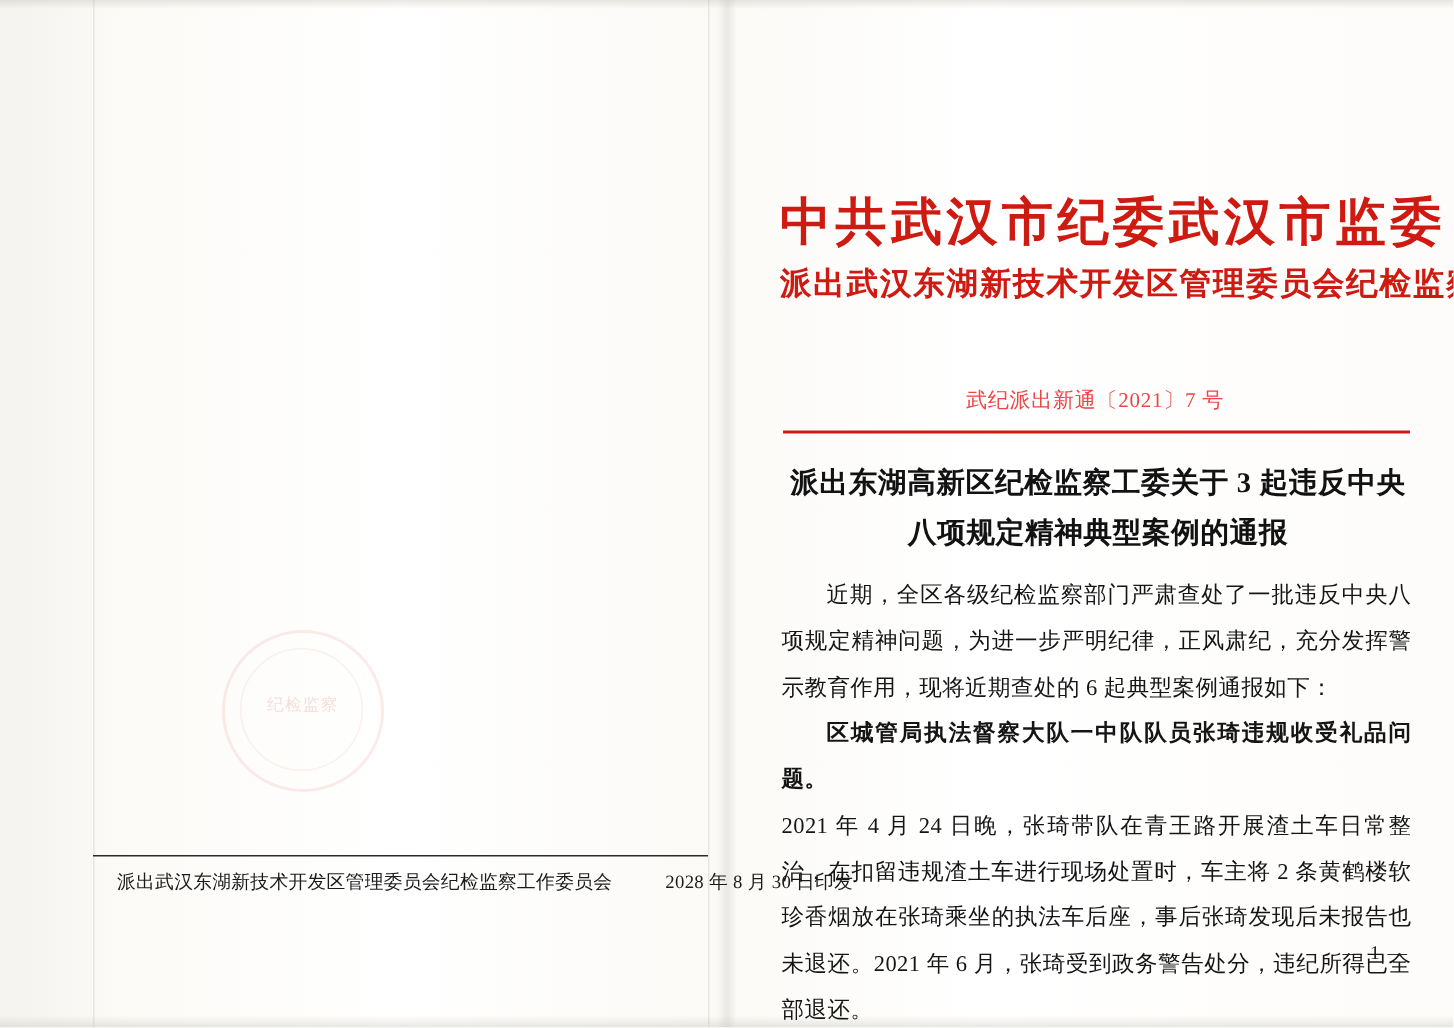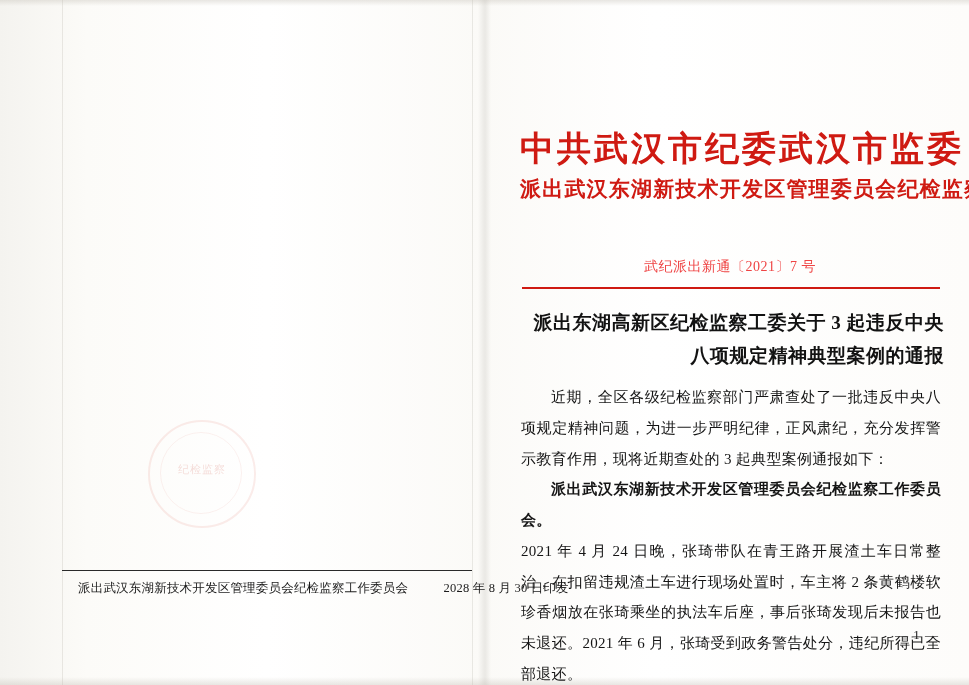--- a/index.html
+++ b/index.html
@@ -109,21 +109,21 @@
     height: 2px;
     background: #cf1a12;
   }
 
   
   .doc-title {
     position: absolute;
     left: 520px;
     top: 306px;
     width: 424px;
-    text-align: right;
+    text-align: center;
     font-weight: bold;
     font-size: 19px;
     line-height: 1.75;
     color: #121212;
     letter-spacing: 0.5px;
   }
 
   
   .body-text {
     position: absolute;
@@ -231,22 +231,22 @@
     <div class="masthead-line1">中共武汉市纪委武汉市监委</div>
     <div class="masthead-line2">派出武汉东湖新技术开发区管理委员会纪检监察工作委员会</div>
   </div>
 
   <div class="doc-number">武纪派出新通〔2021〕7 号</div>
   <div class="red-rule"></div>
 
   <div class="doc-title">派出东湖高新区纪检监察工委关于 3 起违反中央八项规定精神典型案例的通报</div>
 
   <div class="body-text">
-    <p class="indent">近期，全区各级纪检监察部门严肃查处了一批违反中央八项规定精神问题，为进一步严明纪律，正风肃纪，充分发挥警示教育作用，现将近期查处的 3 起典型案例通报如下：</p>
-    <p class="bold-lead">派出武汉东湖新技术开发区管理委员会纪检监察工作委员会。</p>
+    <p class="indent">近期，全区各级纪检监察部门严肃查处了一批违反中央八项规定精神问题，为进一步严明纪律，正风肃纪，充分发挥警示教育作用，现将近期查处的 6 起典型案例通报如下：</p>
+    <p class="bold-lead">区城管局执法督察大队一中队队员张琦违规收受礼品问题。</p>
     <p>2021 年 4 月 24 日晚，张琦带队在青王路开展渣土车日常整治，在扣留违规渣土车进行现场处置时，车主将 2 条黄鹤楼软珍香烟放在张琦乘坐的执法车后座，事后张琦发现后未报告也未退还。2021 年 6 月，张琦受到政务警告处分，违纪所得已全部退还。</p>
   </div>
 
   <div class="footer-rule"></div>
   <div class="footer-left">
     <span class="issuer">派出武汉东湖新技术开发区管理委员会纪检监察工作委员会</span>
     <span class="issue-date">2028 年 8 月 30 日印发</span>
   </div>
 
   <div class="page-number">— 1 —</div>

